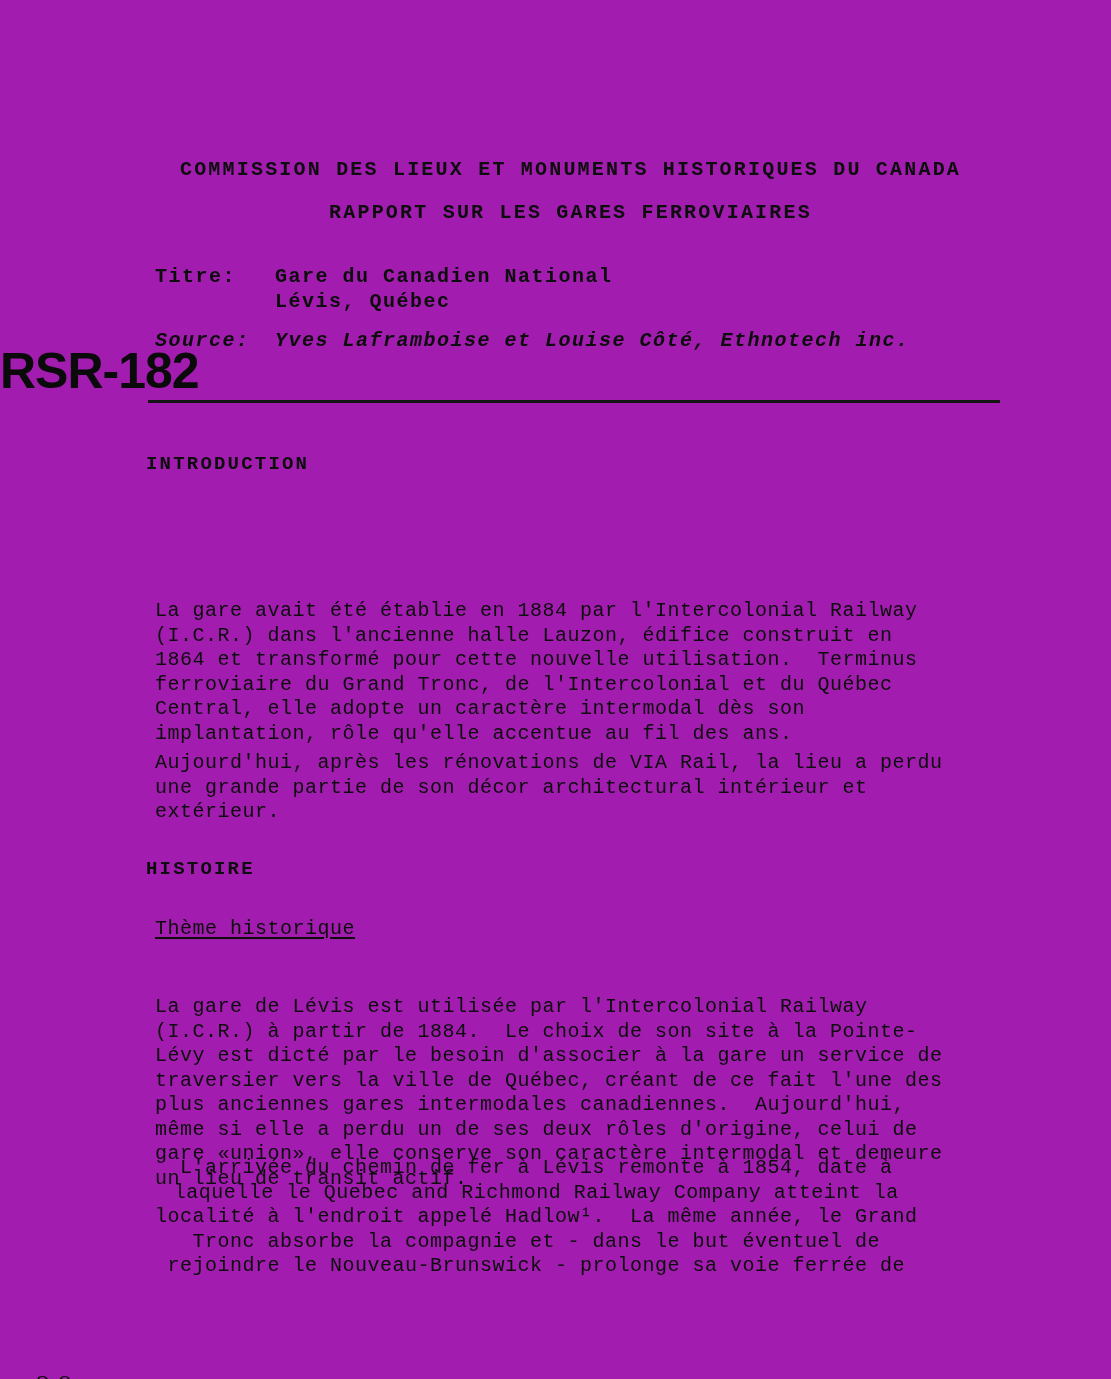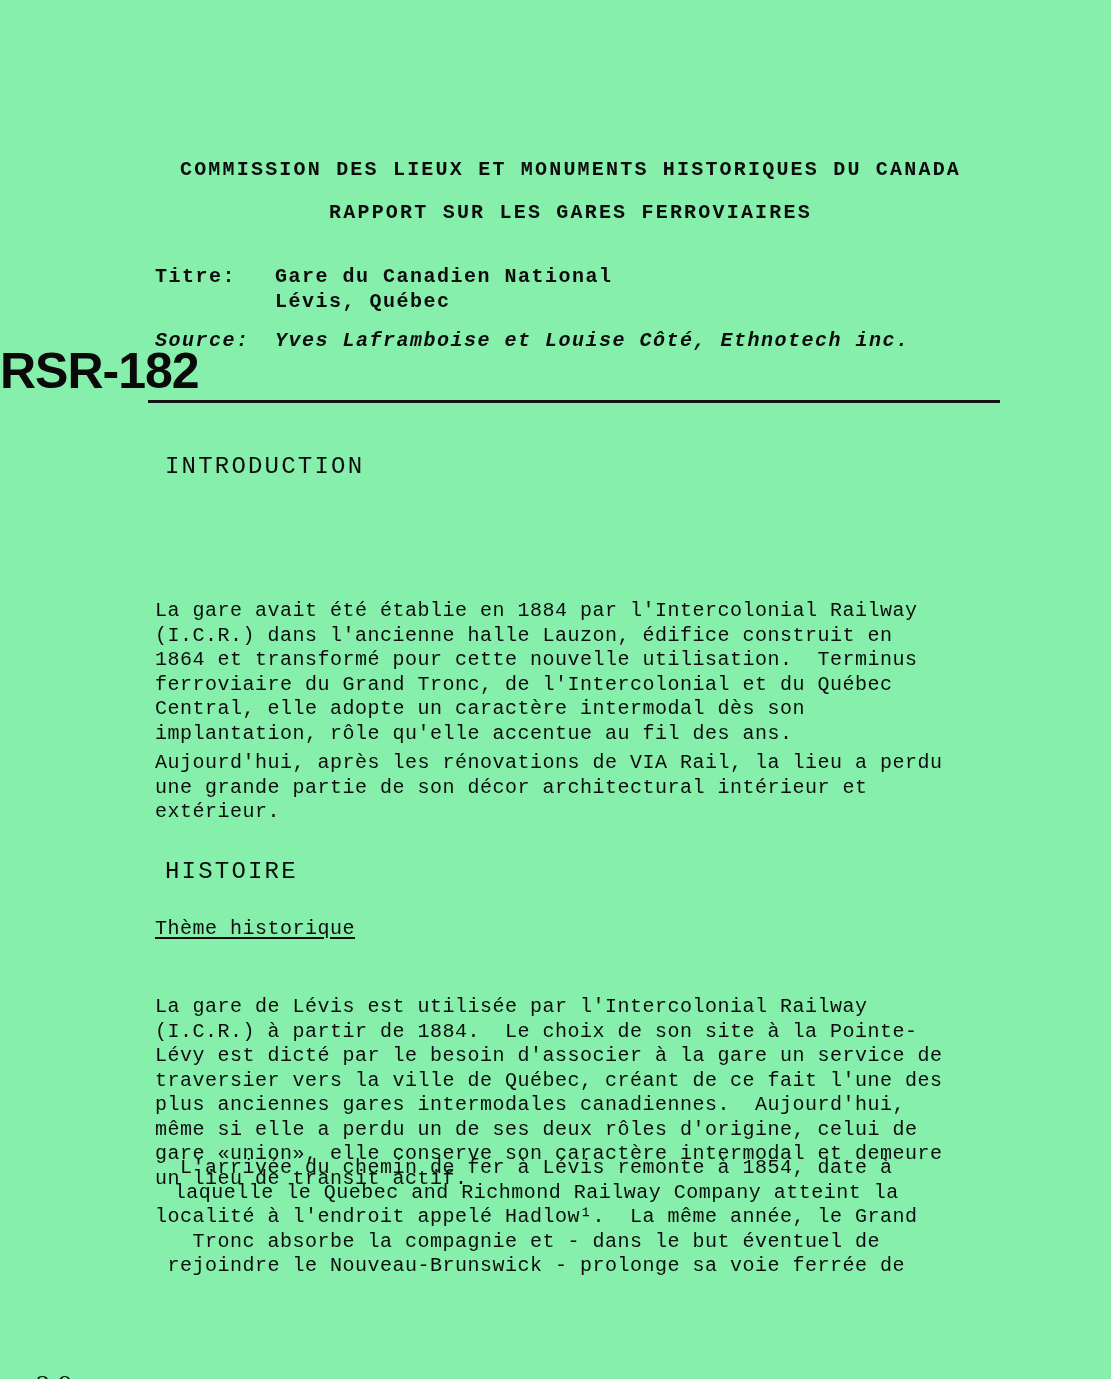--- a/index.html
+++ b/index.html
@@ -5,21 +5,21 @@
   html, body {
     margin: 0;
     padding: 0;
     background: #e8e8e8;
   }
   .page {
     position: relative;
     width: 1111px;
     height: 1379px;
     margin: 0 auto;
-    background: #86efac;
+    background: #a21caf;
     color: #0d0d0d;
     font-family: "Liberation Mono", "DejaVu Sans Mono", monospace;
     overflow: hidden;
   }
   
   .centered {
     position: absolute;
     left: 30px;
     right: 0;
     text-align: center;
@@ -65,23 +65,23 @@
     position: absolute;
     top: 400px;
     left: 148px;
     width: 852px;
     height: 3px;
     background: #141414;
   }
   
   .section-heading {
     position: absolute;
-    left: 165px;
-    font-size: 24px;
-    font-weight: normal;
+    left: 146px;
+    font-size: 19px;
+    font-weight: bold;
     letter-spacing: 2.2px;
     white-space: pre;
   }
   .sub-heading {
     position: absolute;
     left: 155px;
     font-size: 20px;
     letter-spacing: 0.5px;
     text-decoration: underline;
     text-underline-offset: 3px;

